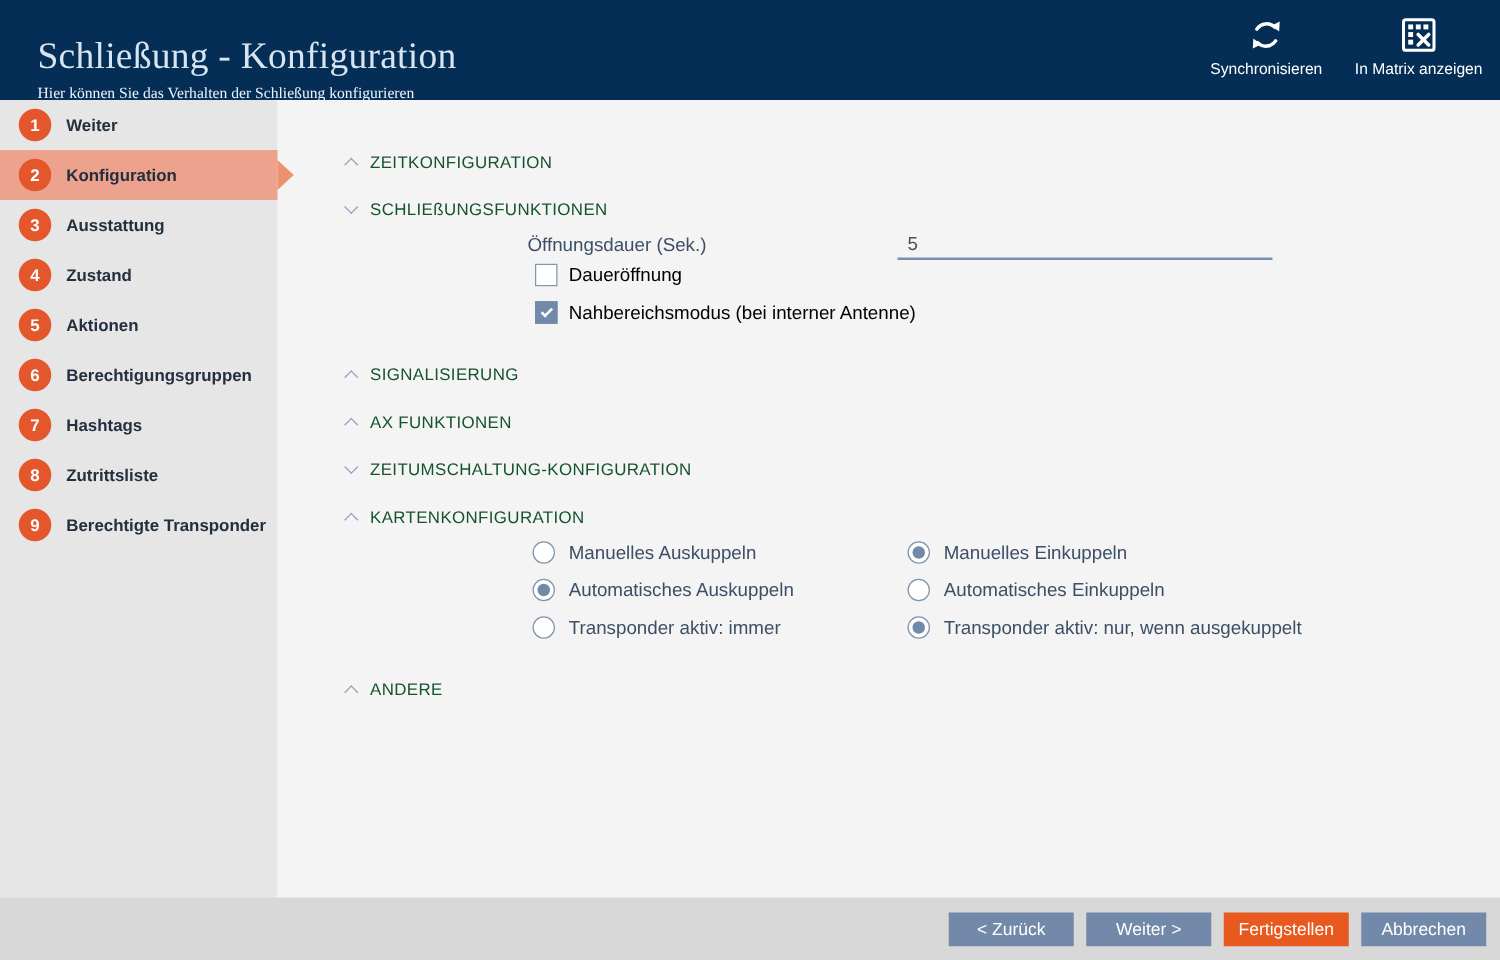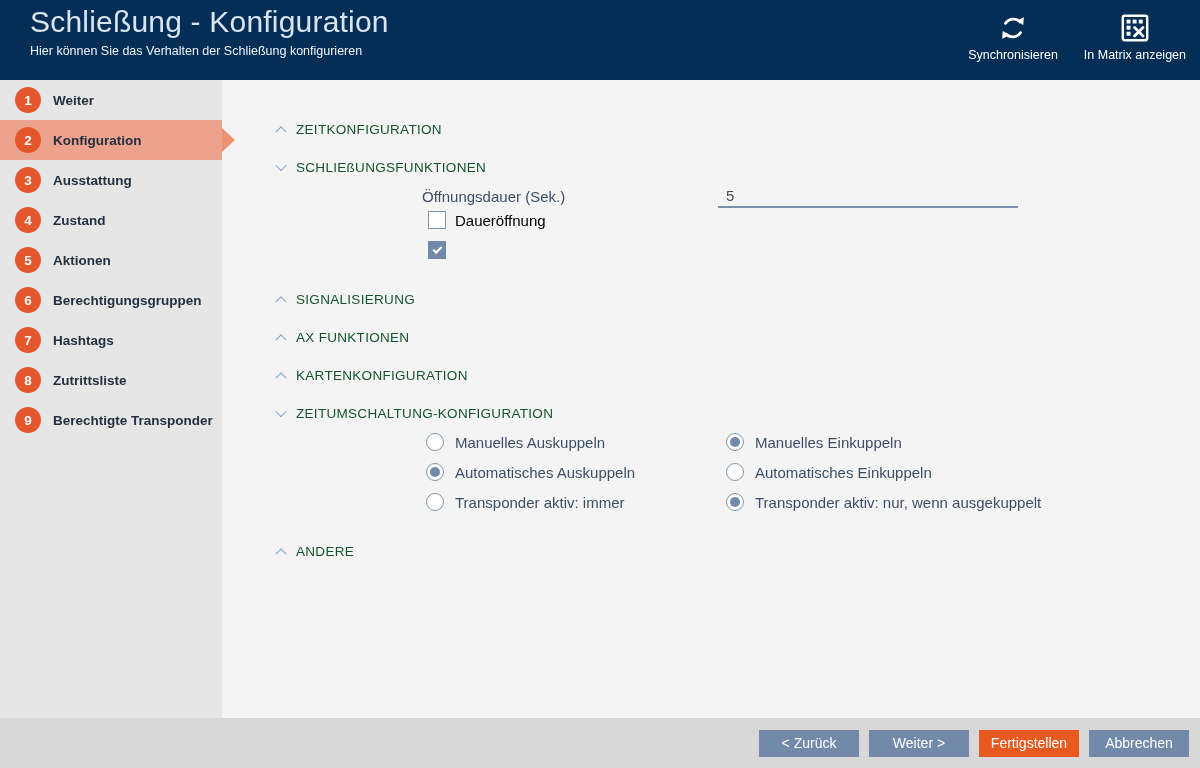--- a/index.html
+++ b/index.html
@@ -2,21 +2,21 @@
 <html><head>
 <meta charset="utf-8">
 <style>
   * { margin:0; padding:0; box-sizing:border-box; }
   html,body { width:1200px; height:768px; overflow:hidden; }
   body { font-family:"Liberation Sans","DejaVu Sans",sans-serif; background:#f4f4f4; }
   .page { position:relative; width:1200px; height:768px; display:flex; flex-direction:column; }
 
   
   .header { height:80px; background:#042e55; color:#fff; display:flex; justify-content:space-between; align-items:stretch; flex-shrink:0; }
-  .header-text { padding:4px 0 0 30px; }
+  .header-text { padding:27px 0 0 30px;font-family:Liberation Serif, serif; }
   .page-title { font-size:30px; font-weight:300; color:#d8e5f1; letter-spacing:0.2px; line-height:36px; }
   .page-subtitle { font-size:12.5px; color:#eef4fa; margin-top:4px; }
   .header-actions { display:flex; align-items:flex-start; padding:12px 14px 0 0; gap:26px; }
   .header-action { background:none; border:none; color:#fff; display:flex; flex-direction:column; align-items:center; gap:4px; cursor:pointer; font-family:inherit; }
   .header-action .ic { height:32px; display:flex; align-items:center; justify-content:center; }
   .header-action .lbl { font-size:12.5px; color:#fff; white-space:nowrap; }
 
   
   .body { flex:1; display:flex; min-height:0; }
   .sidebar { width:222px; background:#e6e6e6; flex-shrink:0; }
@@ -164,40 +164,41 @@
       </div>
 
       <div class="cb-row">
         <span class="cb-box"></span>
         <span class="cb-lbl">Daueröffnung</span>
       </div>
       <div class="cb-row gap">
         <span class="cb-box checked">
             <span class="cb-check"></span>
           </span>
+        <span class="cb-lbl">Nahbereichsmodus (bei interner Antenne)</span>
       </div>
 
       <div class="section-row mt27">
         <span class="chev up"></span>
         <span class="section-label">SIGNALISIERUNG</span>
       </div>
 
       <div class="section-row mt18">
         <span class="chev up"></span>
         <span class="section-label">AX FUNKTIONEN</span>
-      </div>
-
-      <div class="section-row mt18">
-        <span class="chev up"></span>
-        <span class="section-label">KARTENKONFIGURATION</span>
       </div>
 
       <div class="section-row mt18">
         <span class="chev down"></span>
         <span class="section-label">ZEITUMSCHALTUNG-KONFIGURATION</span>
+      </div>
+
+      <div class="section-row mt18">
+        <span class="chev up"></span>
+        <span class="section-label">KARTENKONFIGURATION</span>
       </div>
 
       <div class="radio-grid">
         <div class="radio-item">
           <span class="radio-circ"></span>
           <span class="radio-lbl">Manuelles Auskuppeln</span>
         </div>
         <div class="radio-item">
           <span class="radio-circ">
               <span class="radio-dot"></span>

